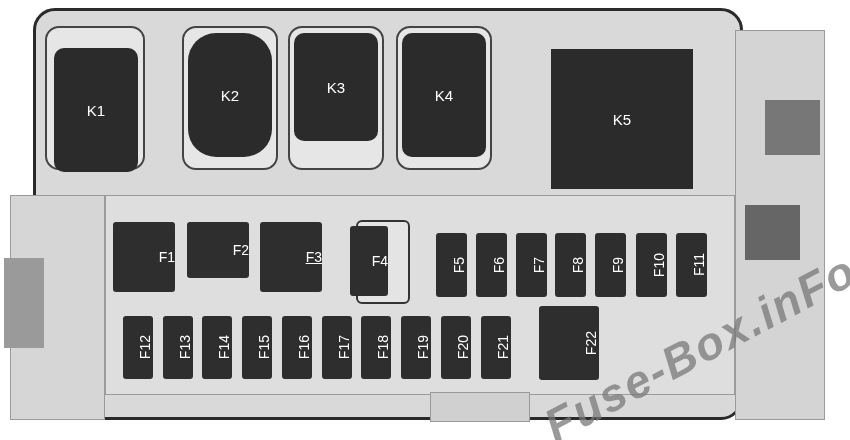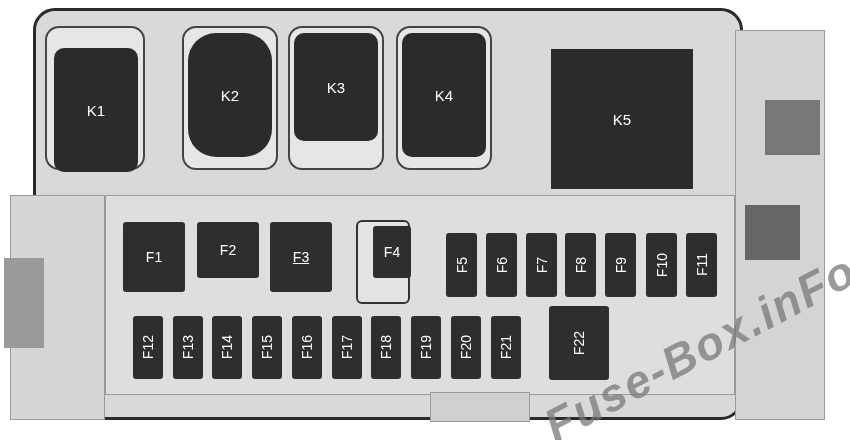--- a/index.html
+++ b/index.html
@@ -2,21 +2,21 @@
 <html><head>
 <meta charset="utf-8">
 <style>
   html,body{margin:0;padding:0;background:#fff;}
   body{width:850px;height:440px;position:relative;overflow:hidden;font-family:"Liberation Sans",sans-serif;}
   .abs{position:absolute;box-sizing:border-box;}
   .housing{background:#d9d9d9;border:3px solid #2a2a2a;}
   .light{background:#dedede;border:1px solid #9a9a9a;}
   .relay-frame{background:#e6e6e6;border:2px solid #444;border-radius:14px;}
   .relay{background:#2b2b2b;border-radius:10px;color:#fff;font-size:15px;display:flex;align-items:center;justify-content:center;}
-  .block{background:#2e2e2e;border-radius:3px;color:#fff;font-size:14px;display:flex;align-items:center;justify-content:center;margin-left:10px;}
+  .block{background:#2e2e2e;border-radius:3px;color:#fff;font-size:14px;display:flex;align-items:center;justify-content:flex-end;}
   .rot{writing-mode:vertical-rl;transform:rotate(180deg);font-size:14px;}
   .dark{background:#444;}
   .watermark{color:rgba(120,120,120,0.75);font-size:46px;font-weight:bold;font-style:italic;transform:rotate(-28deg);transform-origin:left top;white-space:nowrap;letter-spacing:2px;}
 </style>
 </head>
 <body>
 
 <div class="abs housing" style="left:33px;top:8px;width:710px;height:412px;border-radius:22px;"></div>
 <div class="abs light" style="left:735px;top:30px;width:90px;height:390px;background:#d4d4d4;"></div>
 <div class="abs light" style="left:10px;top:195px;width:95px;height:225px;background:#d6d6d6;"></div>
@@ -52,21 +52,21 @@
 <div class="abs block" style="left:113px;top:222px;width:62px;height:70px;">
     <span>F1</span>
   </div>
 <div class="abs block" style="left:187px;top:222px;width:62px;height:56px;">
     <span>F2</span>
   </div>
 <div class="abs block" style="left:260px;top:222px;width:62px;height:70px;text-decoration:underline;">
     <span>F3</span>
   </div>
 <div class="abs" style="left:356px;top:220px;width:54px;height:84px;border:2px solid #333;border-radius:6px;background:#e4e4e4;"></div>
-<div class="abs block" style="left:363px;top:226px;width:38px;height:52px;">
+<div class="abs block" style="left:350px;top:226px;width:38px;height:70px;">
     <span>F4</span>
   </div>
 
 <div class="abs block" style="left:436px;top:233px;width:31px;height:64px;">
     <span class="rot">F5</span>
   </div>
 <div class="abs block" style="left:476px;top:233px;width:31px;height:64px;">
     <span class="rot">F6</span>
   </div>
 <div class="abs block" style="left:516px;top:233px;width:31px;height:64px;">

